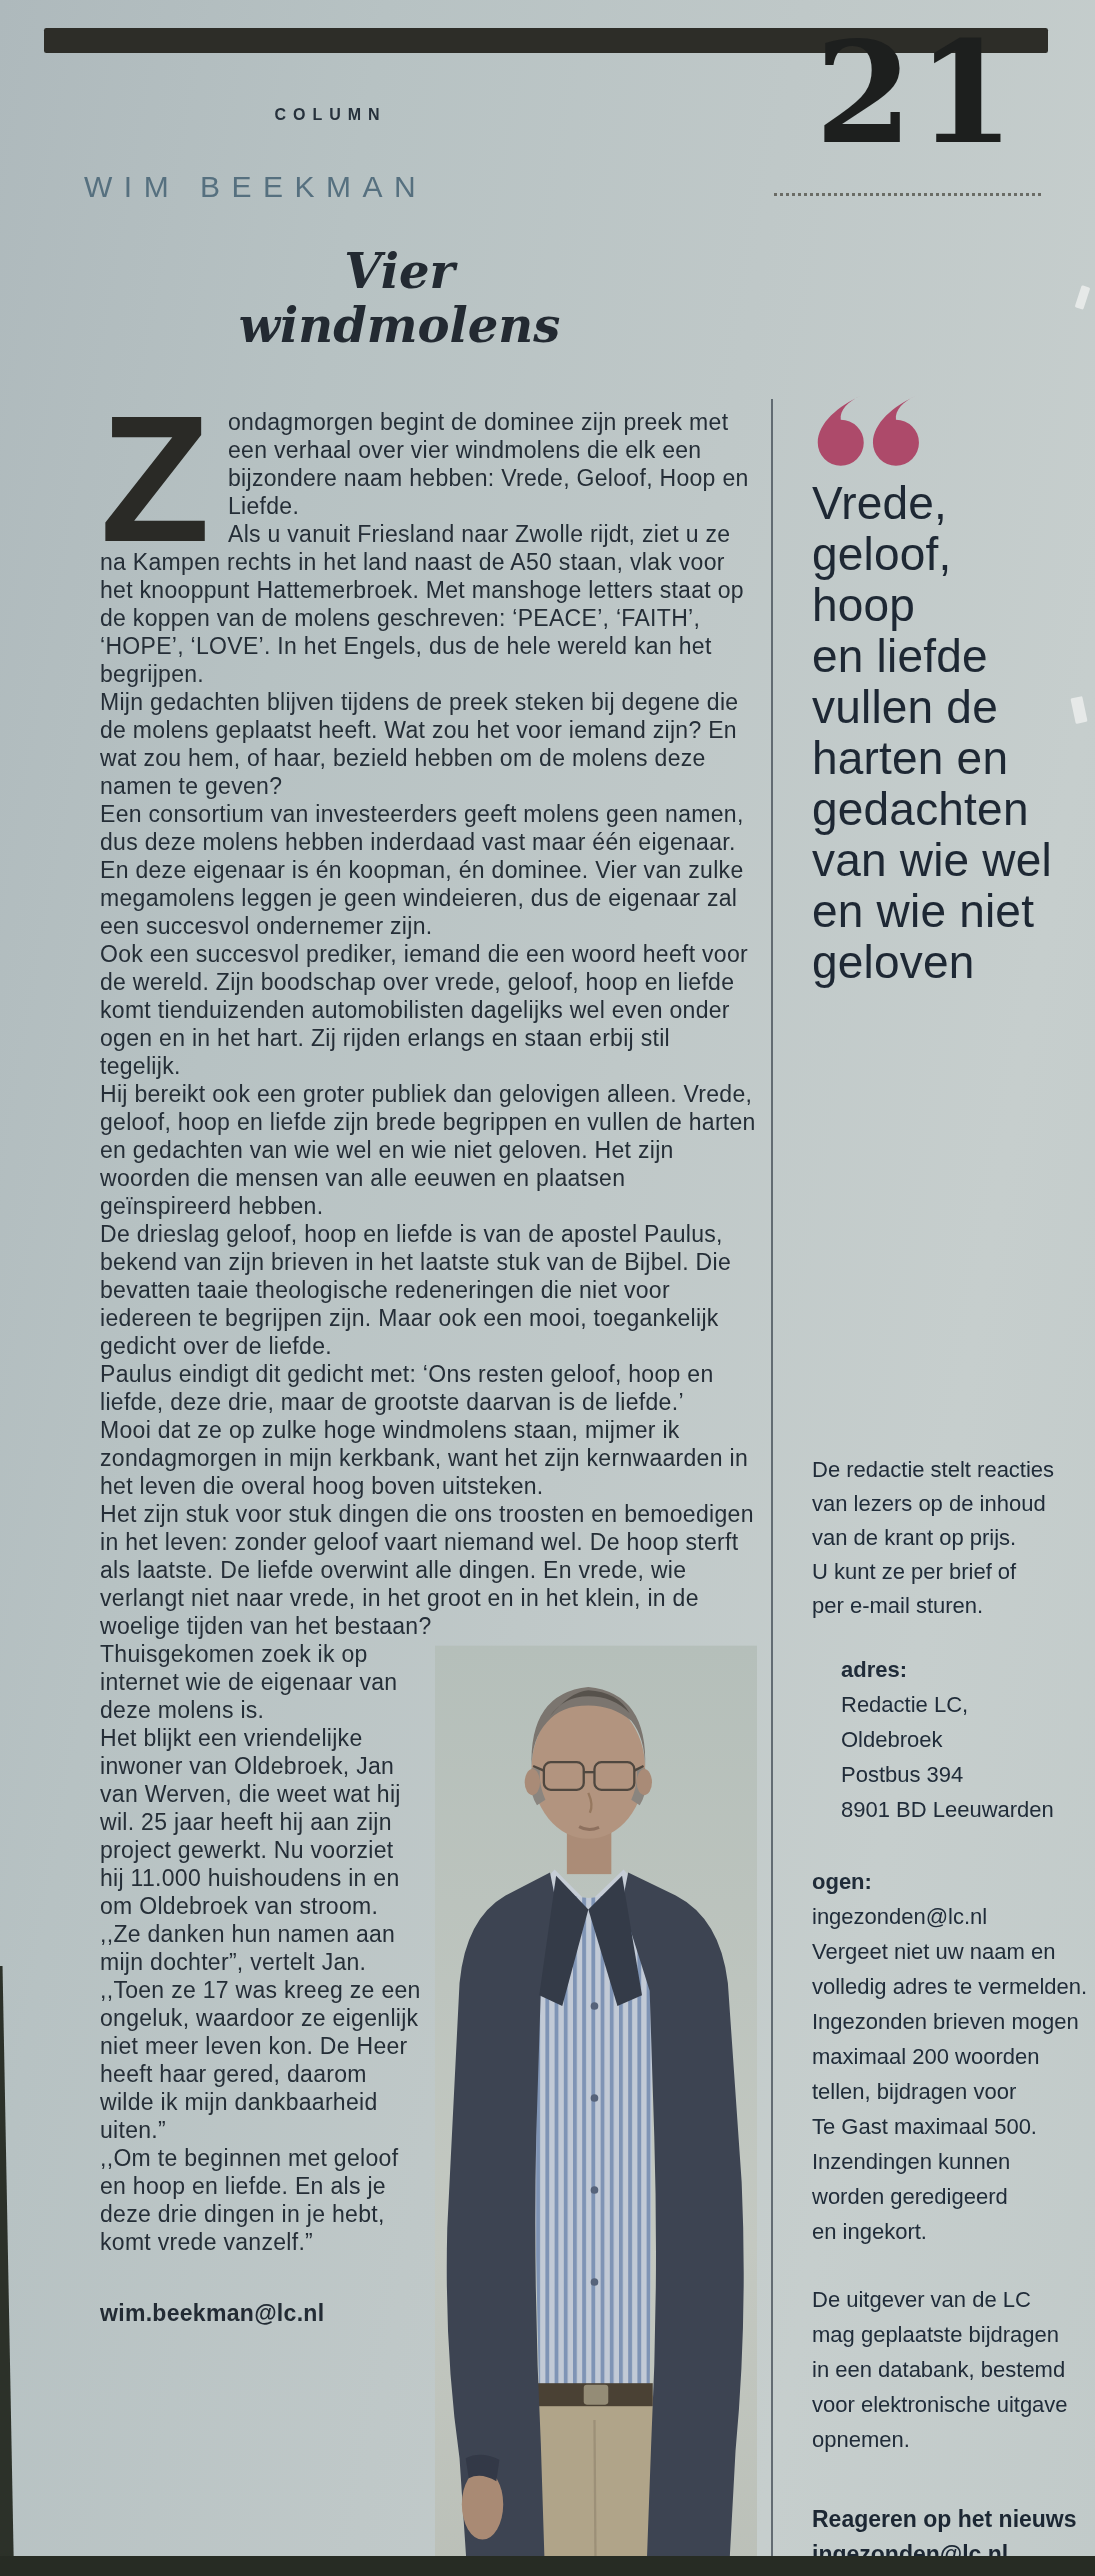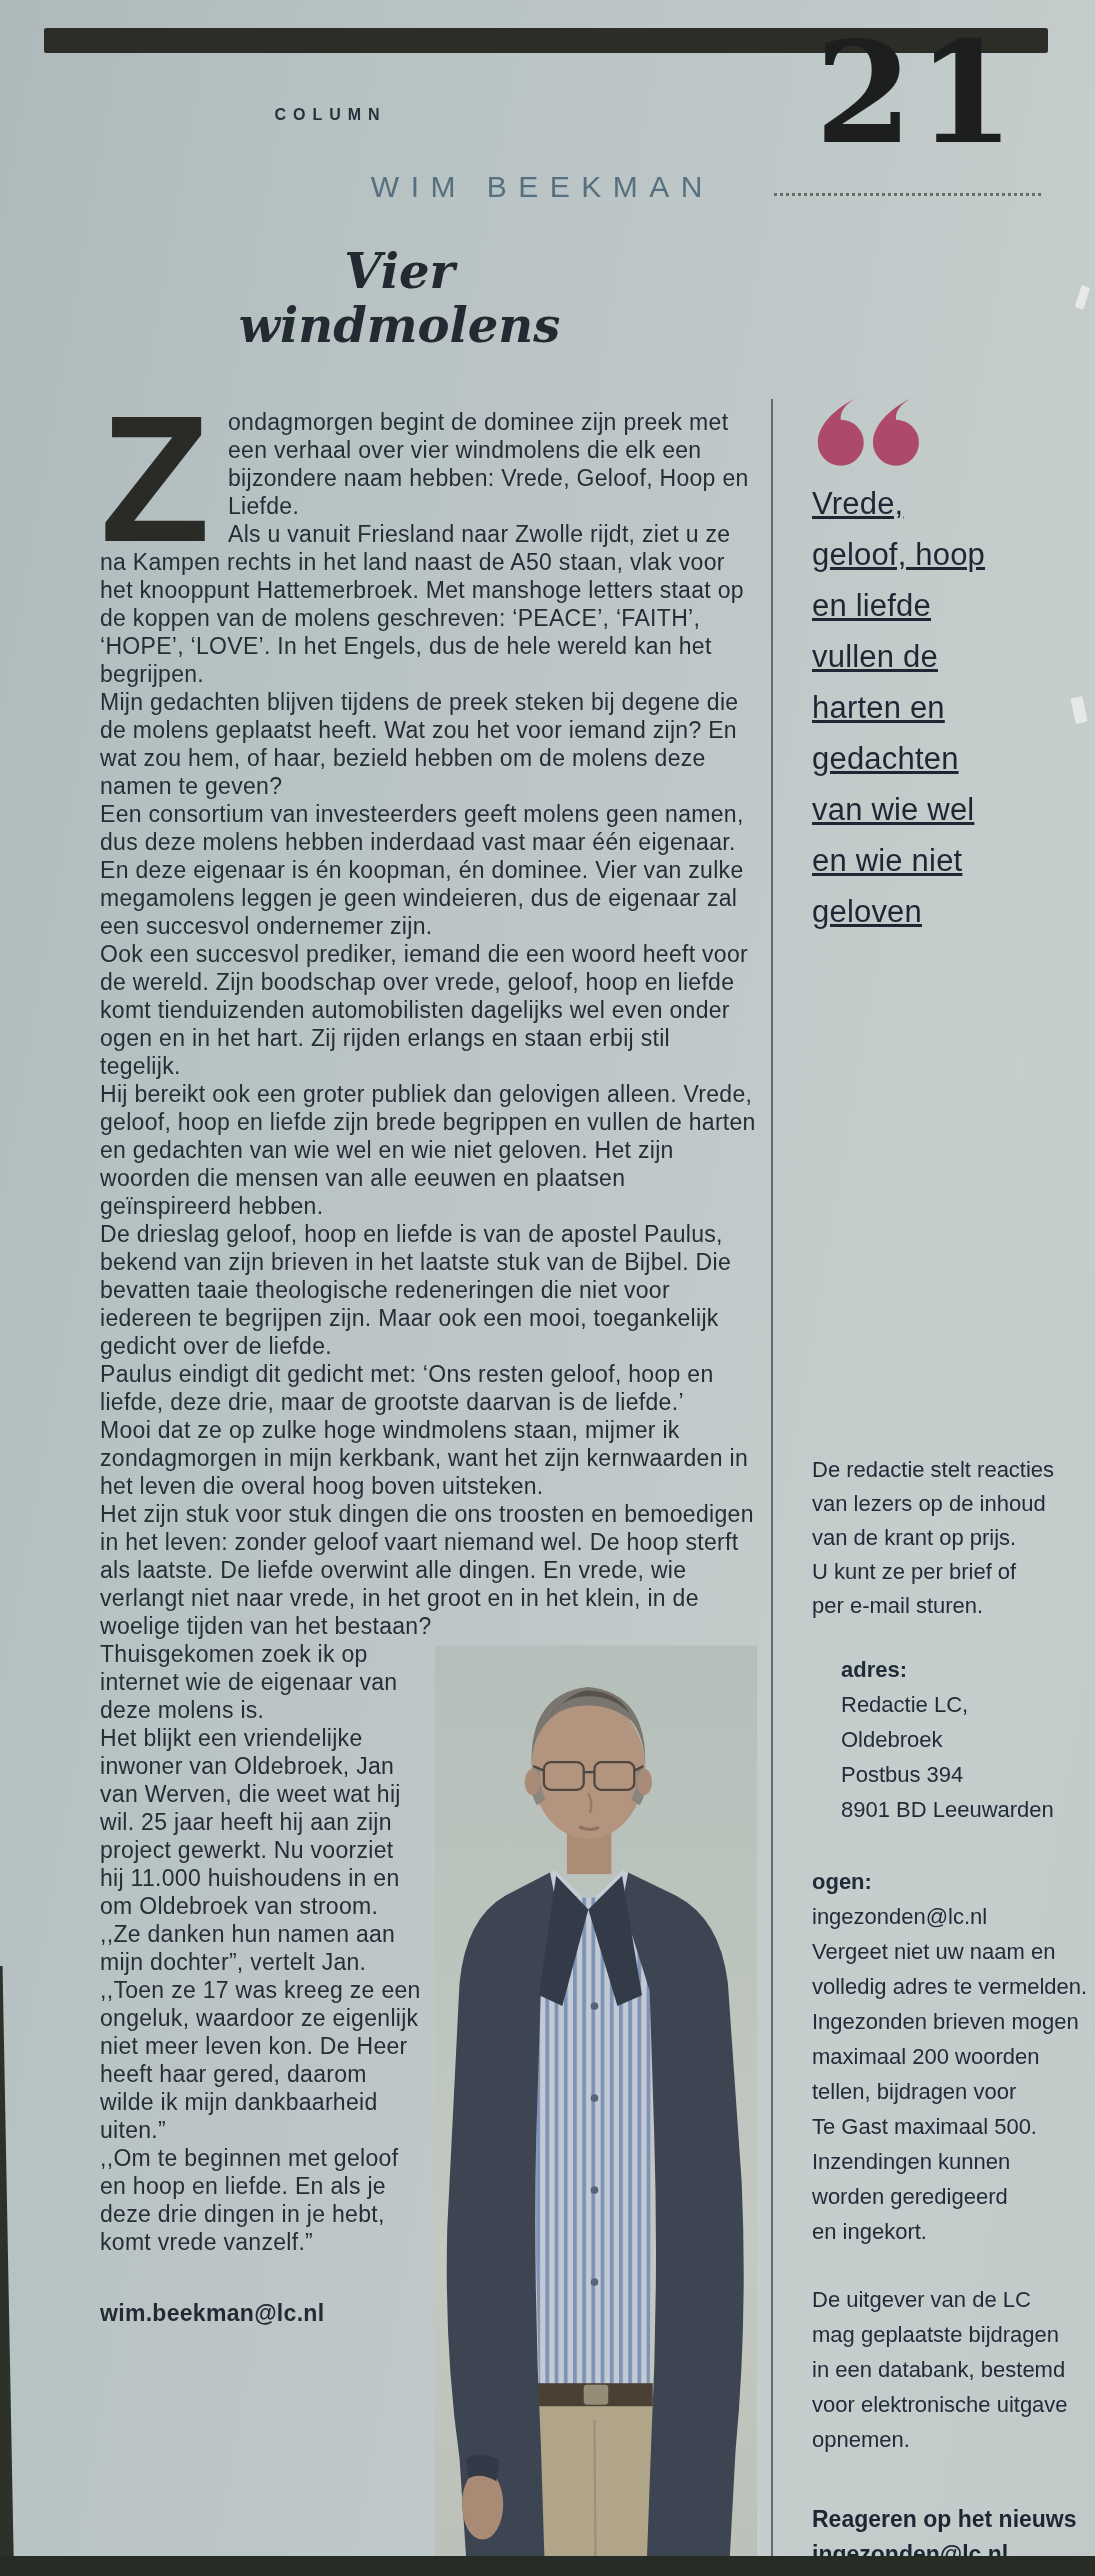--- a/index.html
+++ b/index.html
@@ -10,39 +10,39 @@
   }
   .topbar{position:absolute;left:44px;top:28px;width:1004px;height:25px;background:#2d2d28;border-radius:2.3px;}
   .pagenum{position:absolute;left:815px;top:23px;width:230px;
     font-family:"DejaVu Serif",serif;font-weight:bold;font-size:140px;line-height:1;
     letter-spacing:4.6px;color:#1d1f1e;}
   .dotted{position:absolute;left:774px;top:193px;width:267px;height:0;border-top:3.1px dotted #55554d;opacity:.8;}
   .vrule{position:absolute;left:771px;top:399px;width:1.5px;height:2162px;background:#39434d;opacity:.7;}
 
   .kicker{position:absolute;left:100px;top:106px;width:461px;text-align:center;
     font-size:16px;font-weight:bold;letter-spacing:7px;color:#26313c;}
-  .author{position:absolute;left:84px;top:170px;width:630px;text-align:right;
+  .author{position:absolute;left:84px;top:170px;width:630px;text-align:left;
     font-size:30px;letter-spacing:11.5px;color:#56707f;}
   .title{position:absolute;left:77px;top:244px;width:645px;margin:0;text-align:center;
     font-family:"DejaVu Serif",serif;font-style:italic;font-weight:bold;
     font-size:48px;line-height:54px;color:#232a32;}
   .title span{display:block;}
 
   .article{position:absolute;left:100px;top:408px;width:657px;
     font-size:23px;line-height:28px;letter-spacing:0.3px;color:#252e37;}
   .article p{margin:0;}
   .dropcap{float:left;width:114px;height:135px;margin:4.6px 14px 0 0;
     font-weight:bold;font-size:180px;line-height:131px;color:#2a2a26;}
   .photo{float:right;width:322px;height:1090px;margin:4.6px 0 0 12.3px;}
   .photo svg{display:block;width:322px;height:1090px;}
   .email{font-weight:bold;margin-top:43px !important;color:#222b34;}
 
   .qmarks{position:absolute;left:812px;top:392px;}
   .pqtext{position:absolute;left:812px;top:478px;width:244px;
-    font-size:31px;line-height:51px;color:#1e2834;letter-spacing:0.2px;text-decoration:underline;}
+    font-size:46px;line-height:51px;color:#1e2834;letter-spacing:0.2px;}
   .pqtext span{display:block;}
 
   .sb{position:absolute;left:812px;width:276px;font-size:22px;line-height:35px;color:#202c39;}
   .sb span{display:block;}
   .sb .lbl{font-weight:bold;}
   .sb-intro{top:1453px;line-height:34px;}
   .sb-address{top:1652px;margin-left:29px;}
   .sb-mail{top:1864px;}
   .sb-publisher{top:2282px;line-height:35px;}
   .sb-footer{top:2502px;font-weight:bold;font-size:23px;line-height:35px;color:#1c2733;}

